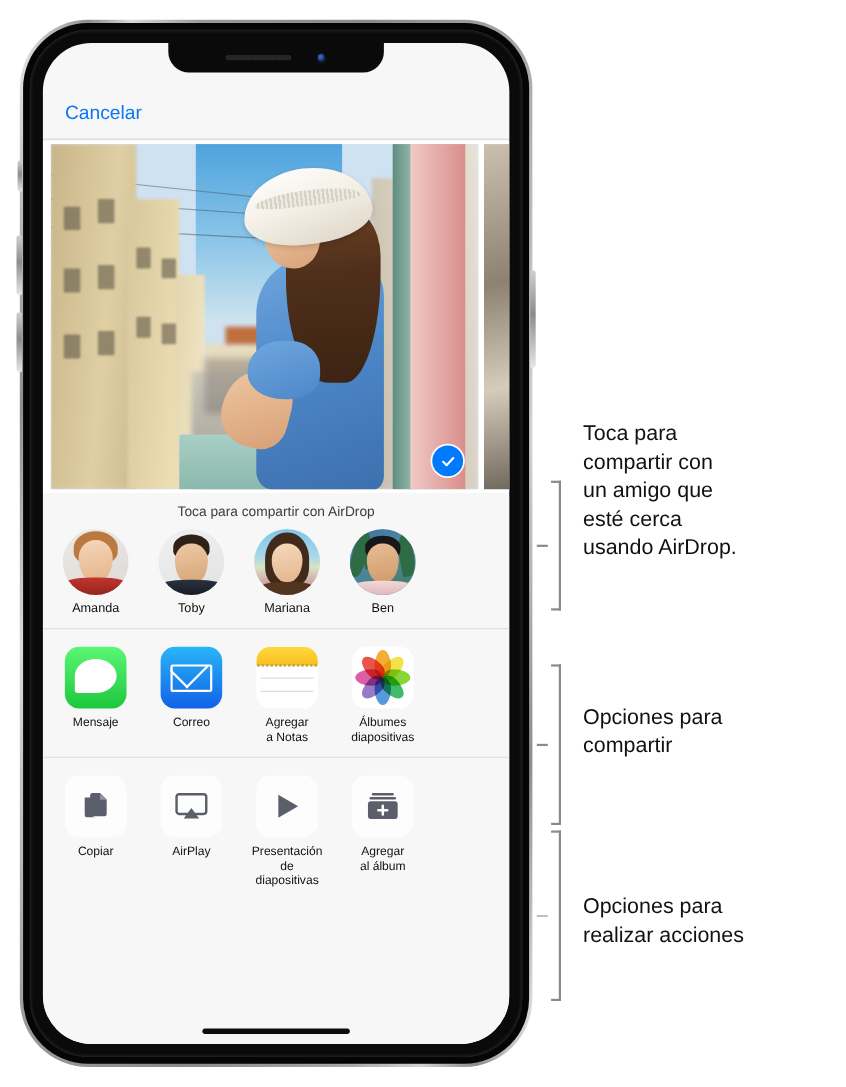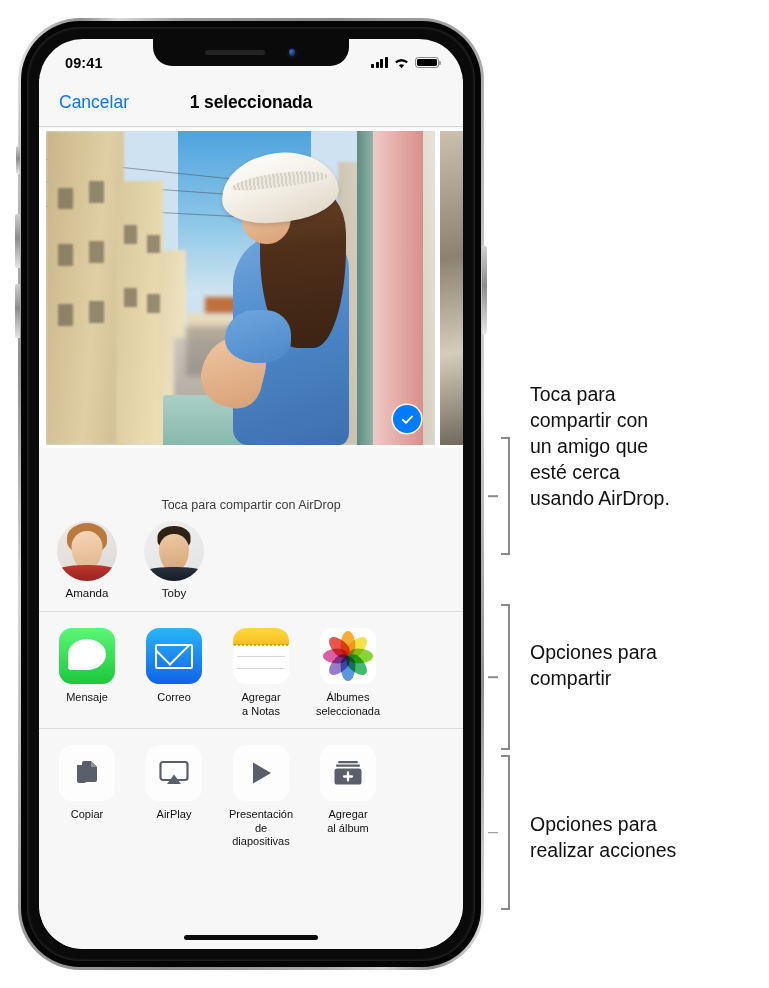--- a/index.html
+++ b/index.html
@@ -323,21 +323,20 @@
   #photo-next .scene-b {
     position: absolute; inset: 0;
     background: linear-gradient(170deg,#cbbfae 0%,#8d8272 40%,#d6ccbc 70%,#6f665b 100%);
   }
 
   
   #share-sheet {
     position: absolute;
     top: 412px; left: 0; right: 0; bottom: 0;
     background: #f7f7f7;
-    margin-top: 40px;
   }
   .sheet-sep { height: 1px; background: #dcdcdc; margin: 0; }
 
   
   #airdrop-section { padding: 7px 0 12px; }
   #airdrop-hint {
     text-align: center;
     font-size: 12.5px;
     color: #3c3c3c;
     margin-bottom: 9px;
@@ -539,42 +538,23 @@
   <div class="btn-side btn-voldn"></div>
   <div class="btn-power"></div>
 
   <div id="screen">
 
     <div id="notch">
       <div class="speaker-grille"></div>
       <div class="front-camera"></div>
     </div>
 
-    <div id="status-bar">
-      <div>09:41</div>
-      <div id="status-right">
-        <span class="signal-bars">
-          <i></i>
-            <i></i>
-            <i></i>
-            <i></i>
-        </span>
-        <svg width="17" height="12" viewBox="0 0 17 12">
-          <path d="M8.5 11.2 5.9 8.3a4 4 0 0 1 5.2 0z" fill="#000"></path>
-          <path d="M8.5 4.4c1.9 0 3.6.7 4.9 1.9l1.5-1.7A9.4 9.4 0 0 0 8.5 2 9.4 9.4 0 0 0 2.1 4.6l1.5 1.7a7.2 7.2 0 0 1 4.9-1.9z" fill="#000"></path>
-        </svg>
-        <span class="battery">
-            <span></span>
-          </span>
-      </div>
-    </div>
 
     <div id="nav-bar">
       <button id="cancel-button">Cancelar</button>
-      <div id="nav-title">1 seleccionada</div>
     </div>
 
     <div id="photo-strip">
 
       <div class="photo-card" id="photo-main">
         <div class="scene">
           <div class="sky"></div>
           <div class="wire" style="left:0; top:9%;  width:62%; transform: rotate(6deg);"></div>
           <div class="wire" style="left:0; top:16%; width:58%; transform: rotate(4deg);"></div>
           <div class="wire" style="left:0; top:24%; width:50%; transform: rotate(3deg);"></div>
@@ -645,21 +625,42 @@
           <div class="airdrop-item">
             <div class="avatar av-toby">
               <span class="av-bg"></span>
                 <span class="av-hair"></span>
               <span class="av-head"></span>
                 <span class="av-shoulders"></span>
             </div>
             <div class="avatar-label">Toby</div>
           </div>
 
-
+          <div class="airdrop-item">
+            <div class="avatar av-mariana">
+              <span class="av-bg"></span>
+                <span class="av-hair"></span>
+              <span class="av-head"></span>
+                <span class="av-shoulders"></span>
+            </div>
+            <div class="avatar-label">Mariana</div>
+          </div>
+
+          <div class="airdrop-item">
+            <div class="avatar av-ben">
+              <span class="av-bg"></span>
+              <span class="av-leaf" style="left:2px;  top:6px;  width:13px; height:38px; transform:rotate(12deg);"></span>
+              <span class="av-leaf" style="left:10px; top:2px;  width:11px; height:34px; transform:rotate(-14deg);"></span>
+              <span class="av-leaf" style="right:2px; top:5px;  width:13px; height:38px; transform:rotate(-10deg);"></span>
+              <span class="av-hair"></span>
+                <span class="av-head"></span>
+                <span class="av-shoulders"></span>
+            </div>
+            <div class="avatar-label">Ben</div>
+          </div>
 
         </div>
       </div>
 
       <div class="sheet-sep"></div>
 
       <div class="app-row">
 
         <div class="app-item">
           <div class="app-icon ic-messages"></div>
@@ -690,21 +691,21 @@
             <span class="petal" style="background:#f5a623; transform:translate(-50%,-100%) rotate(0deg);"></span>
             <span class="petal" style="background:#f3e03b; transform:translate(-50%,-100%) rotate(45deg);"></span>
             <span class="petal" style="background:#7ed321; transform:translate(-50%,-100%) rotate(90deg);"></span>
             <span class="petal" style="background:#2fb45e; transform:translate(-50%,-100%) rotate(135deg);"></span>
             <span class="petal" style="background:#4a90d9; transform:translate(-50%,-100%) rotate(180deg);"></span>
             <span class="petal" style="background:#8e6fc4; transform:translate(-50%,-100%) rotate(225deg);"></span>
             <span class="petal" style="background:#d9519e; transform:translate(-50%,-100%) rotate(270deg);"></span>
             <span class="petal" style="background:#e8453c; transform:translate(-50%,-100%) rotate(315deg);"></span>
           </div>
           <div class="app-label">Álbumes
-seleccionada</div>
+diapositivas</div>
         </div>
 
 
       </div>
 
       <div class="sheet-sep"></div>
 
       <div class="app-row">
 
         <div class="app-item">

